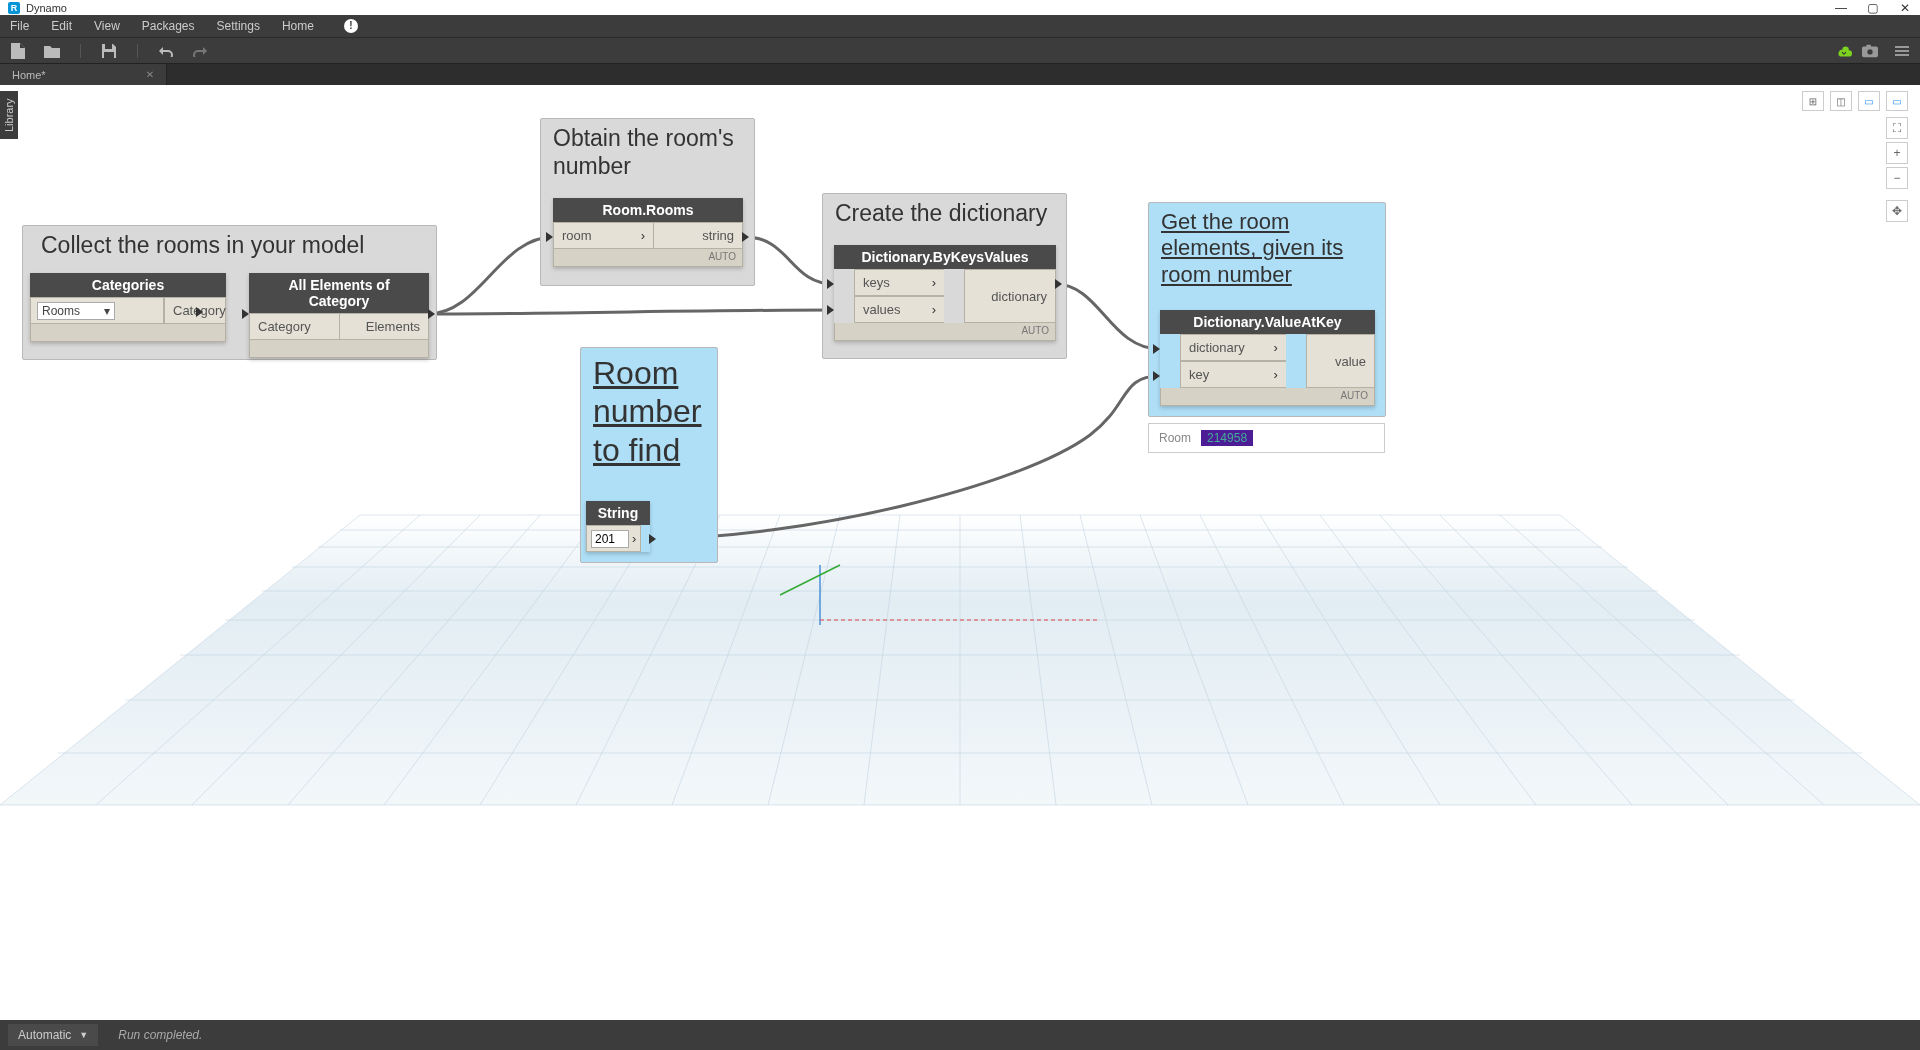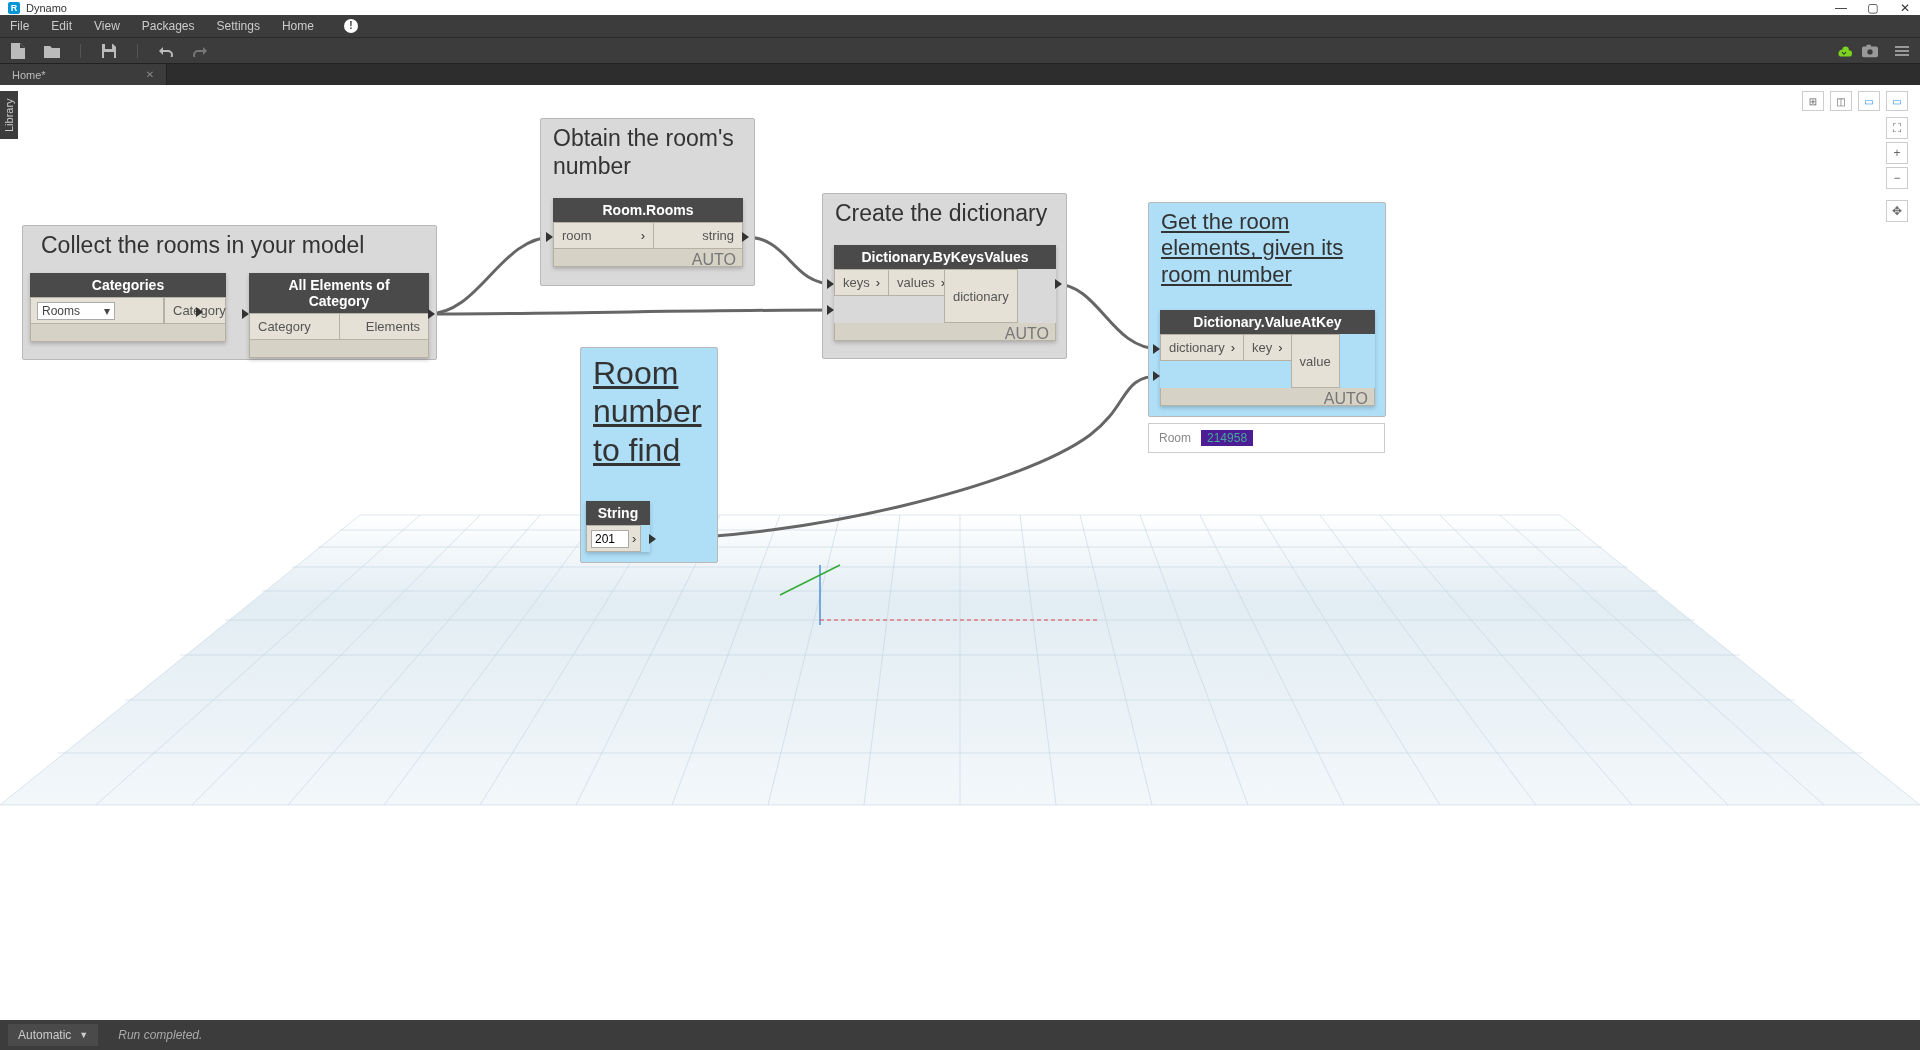--- a/index.html
+++ b/index.html
@@ -44,26 +44,26 @@
 .group.grey { background: #d9d9d9; }
 .group.blue { background: #aedff7; }
 .group-title { font-size: 23px; color: #333; margin-bottom: 8px; font-weight: 400; line-height: 1.2; }
 .group.blue .group-title { font-size: 28px; text-decoration: underline; }
 .group.bigblue .group-title { font-size: 32px; }
 
 
 .node { position: absolute; display: flex; flex-direction: column; font-size: 13px; box-shadow: 0 2px 4px rgba(0,0,0,0.2); }
 .node-header { background: #4a4a4a; color: #fff; text-align: center; padding: 4px 8px; font-weight: 600; font-size: 14px; }
 .node-body { display: flex; }
-.node-col { display: flex; flex-direction: row; }
+.node-col { display: flex; flex-direction: column; margin-left: 20px; }
 .port { background: #e5e1d6; border: 1px solid #b5b1a5; padding: 4px 8px; display: flex; align-items: center; justify-content: space-between; gap: 6px; height: 27px; color: #555; }
 .port.in { border-right: none; }
 .port.out { }
 .port .chev { font-size: 13px; color: #333; }
-.node-footer { background: #d6d2c6; border: 1px solid #b5b1a5; border-top: none; text-align: right; font-size: 16px; padding: 2px 6px; color: #777; height: 18px; }
+.node-footer { background: #d6d2c6; border: 1px solid #b5b1a5; border-top: none; text-align: right; font-size: 10px; padding: 2px 6px; color: #777; height: 18px; }
 .node-dropdown { background: #e5e1d6; border: 1px solid #b5b1a5; padding: 3px 6px; display: flex; align-items: center; height: 27px; color: #444; }
 .node-dropdown .dd { background: #fff; border: 1px solid #aaa; padding: 1px 4px; display: flex; align-items: center; gap: 24px; font-size: 12px; }
 .node-input { width: 38px; background: #fff; border: 1px solid #aaa; font-size: 12px; padding: 1px 3px; }
 
 
 .preview { position: absolute; background: #fff; border: 1px solid #ccc; padding: 6px 10px; font-size: 12px; color: #888; display: flex; align-items: center; gap: 10px; }
 .preview .val { background: #4c1d95; color: #4a9; padding: 1px 6px; }
 
 
 .view-tools { position: absolute; top: 6px; right: 12px; display: flex; gap: 6px; }

